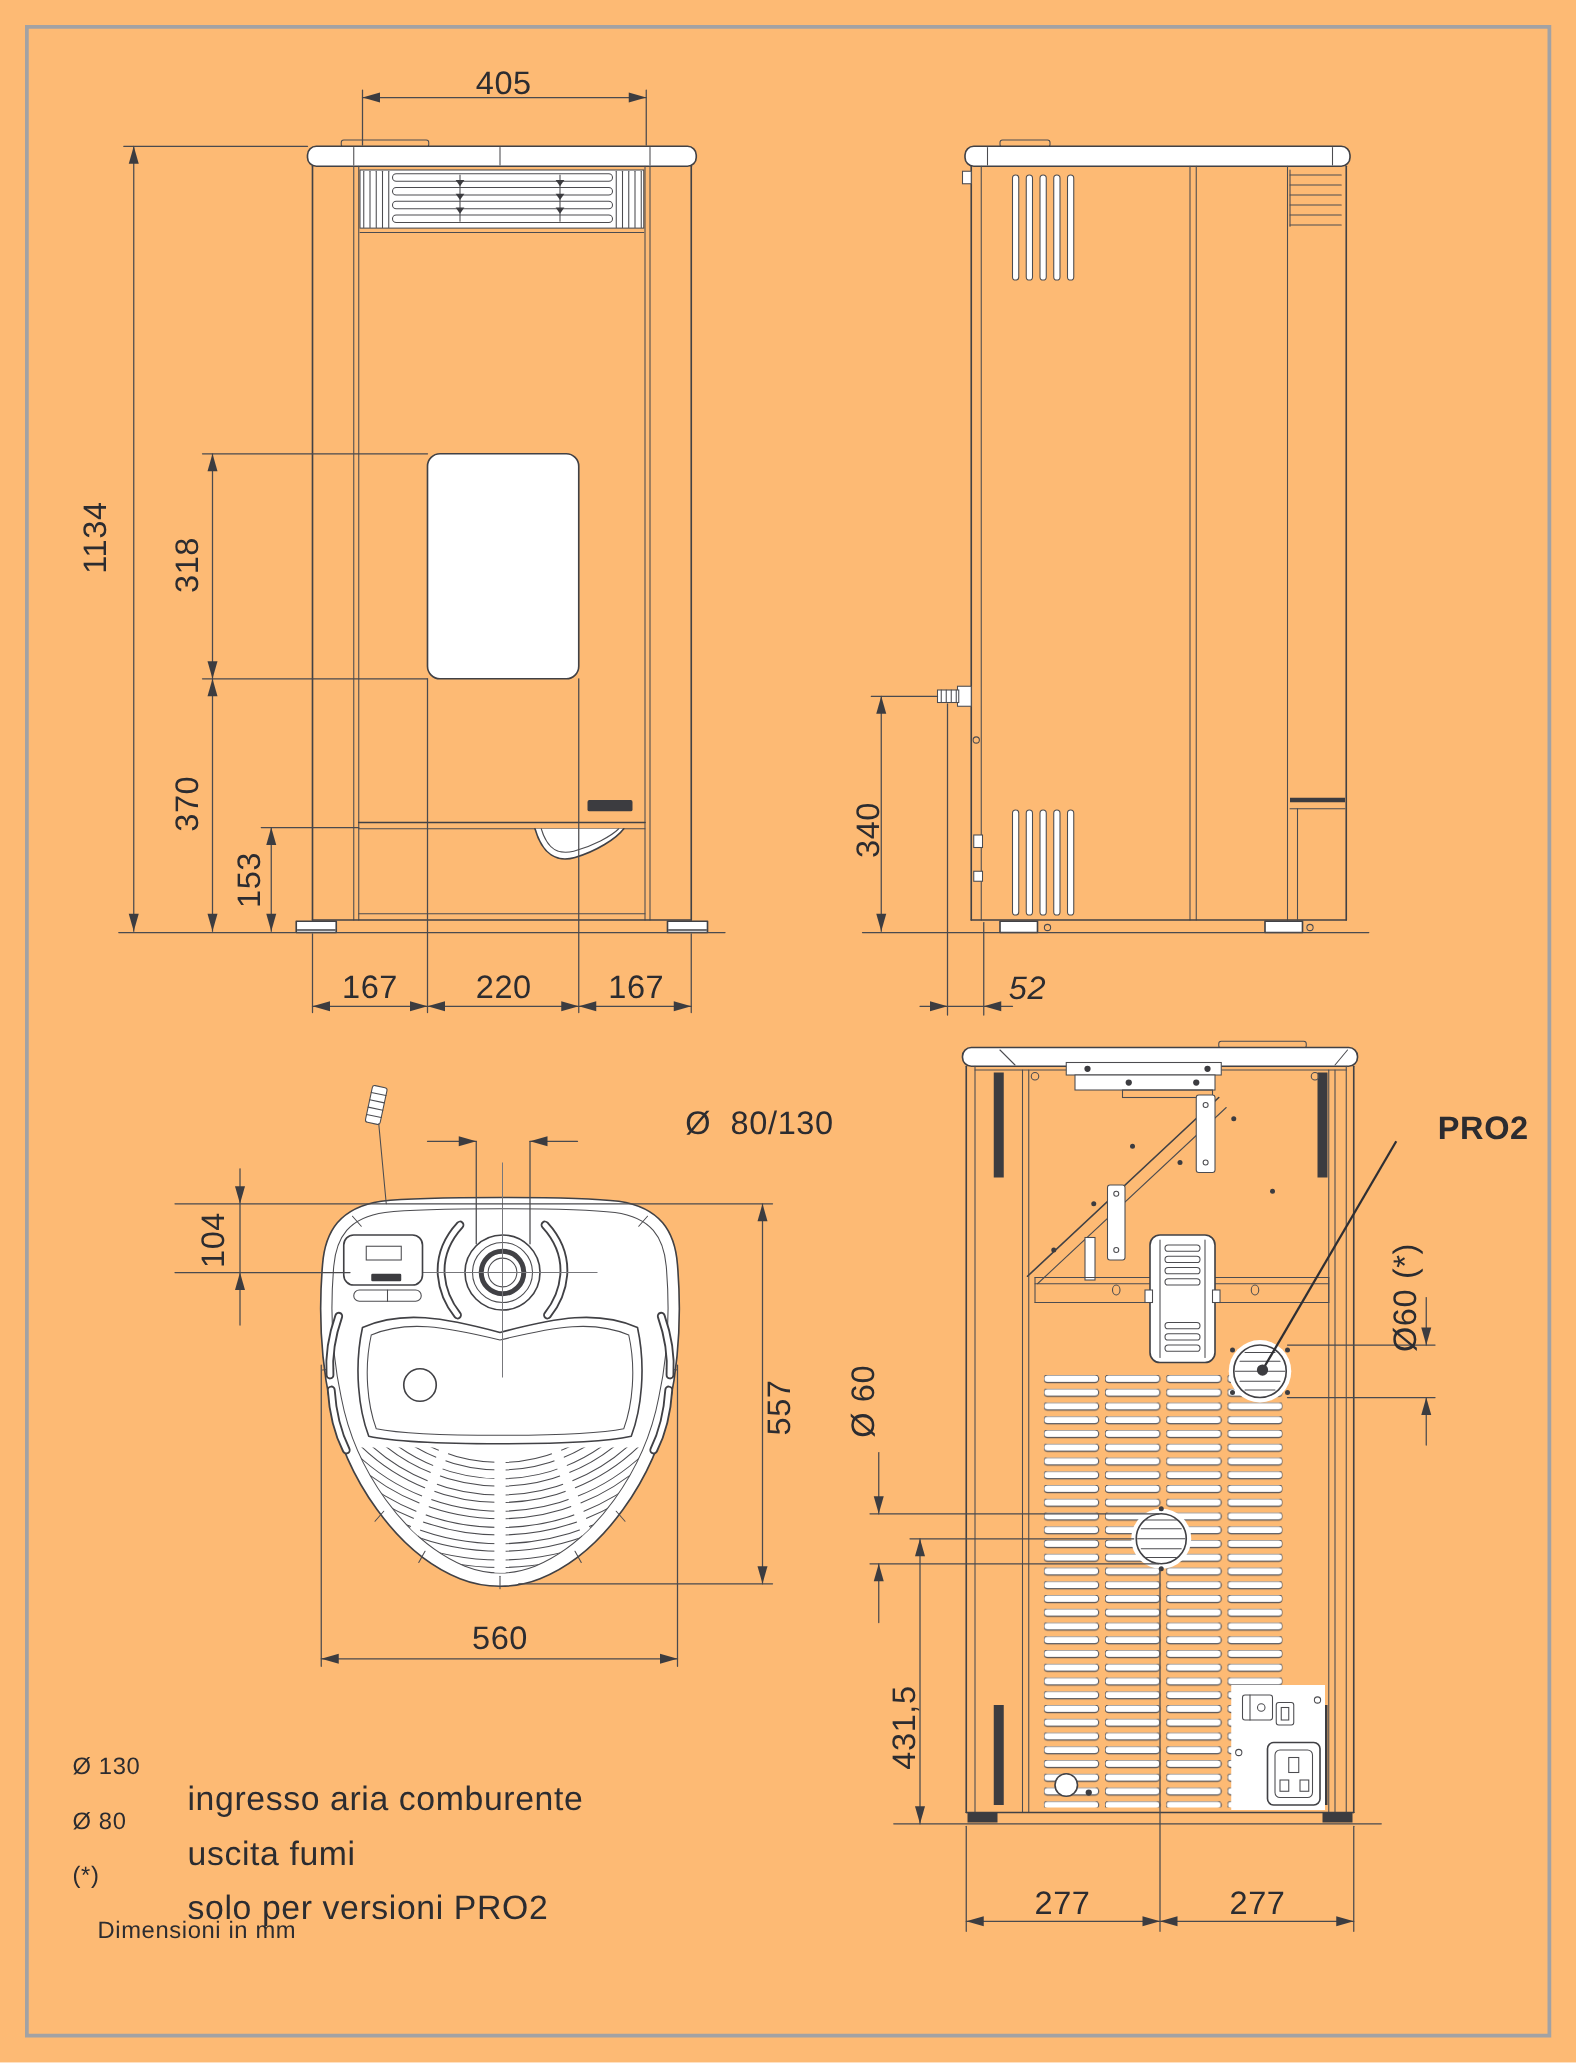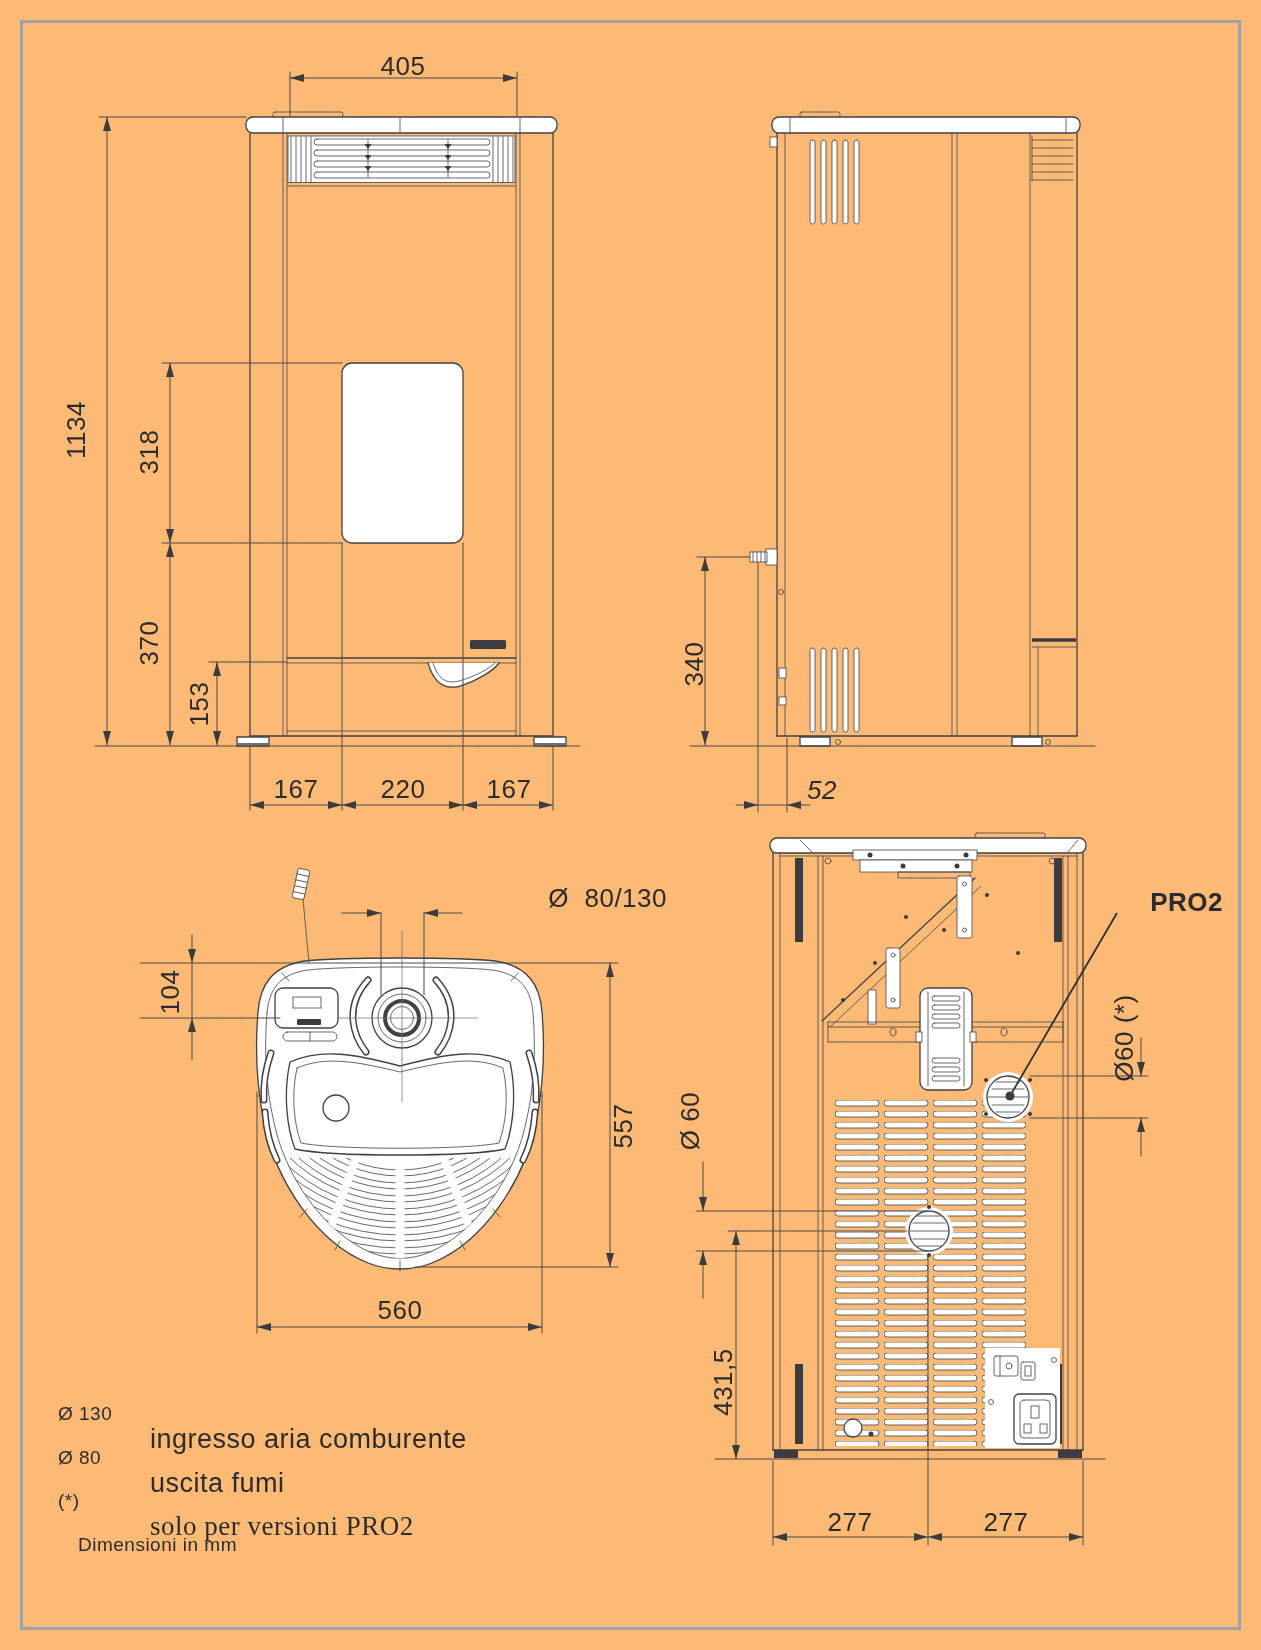--- a/index.html
+++ b/index.html
@@ -512,16 +512,16 @@
   <div class="lbl vlab" style="left:658px;top:1367px;">431,5</div>
   <div class="lbl" style="left:795px;top:1508px;width:110px;">277</div>
   <div class="lbl" style="left:951px;top:1508px;width:110px;">277</div>
 
   <div>
     <div class="legend-sym" style="left:58px;top:1403px;">Ø 130</div>
     <div class="legend-desc" style="left:150px;top:1403px;">ingresso aria comburente</div>
     <div class="legend-sym" style="left:58px;top:1447px;">Ø 80</div>
     <div class="legend-desc" style="left:150px;top:1447px;">uscita fumi</div>
     <div class="legend-sym" style="left:58px;top:1490px;">(*)</div>
-    <div class="legend-desc" style="left:150px;top:1490px;font-family:Liberation Serif, serif;">solo per versioni PRO2</div>
+    <div class="legend-desc" style="left:150px;top:1490px;">solo per versioni PRO2</div>
     <div class="legend-sym" style="left:58px;top:1534px;margin-left:20px;">Dimensioni in mm</div>
   </div>
 </div>
 
 </body></html>

